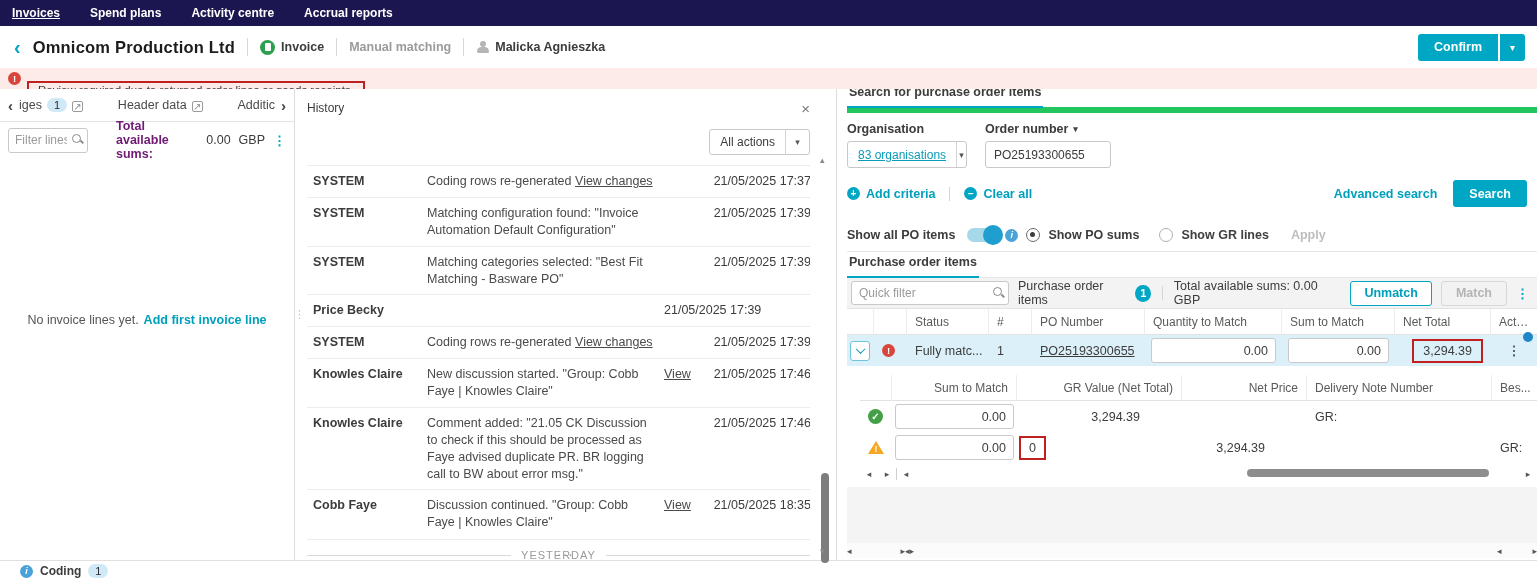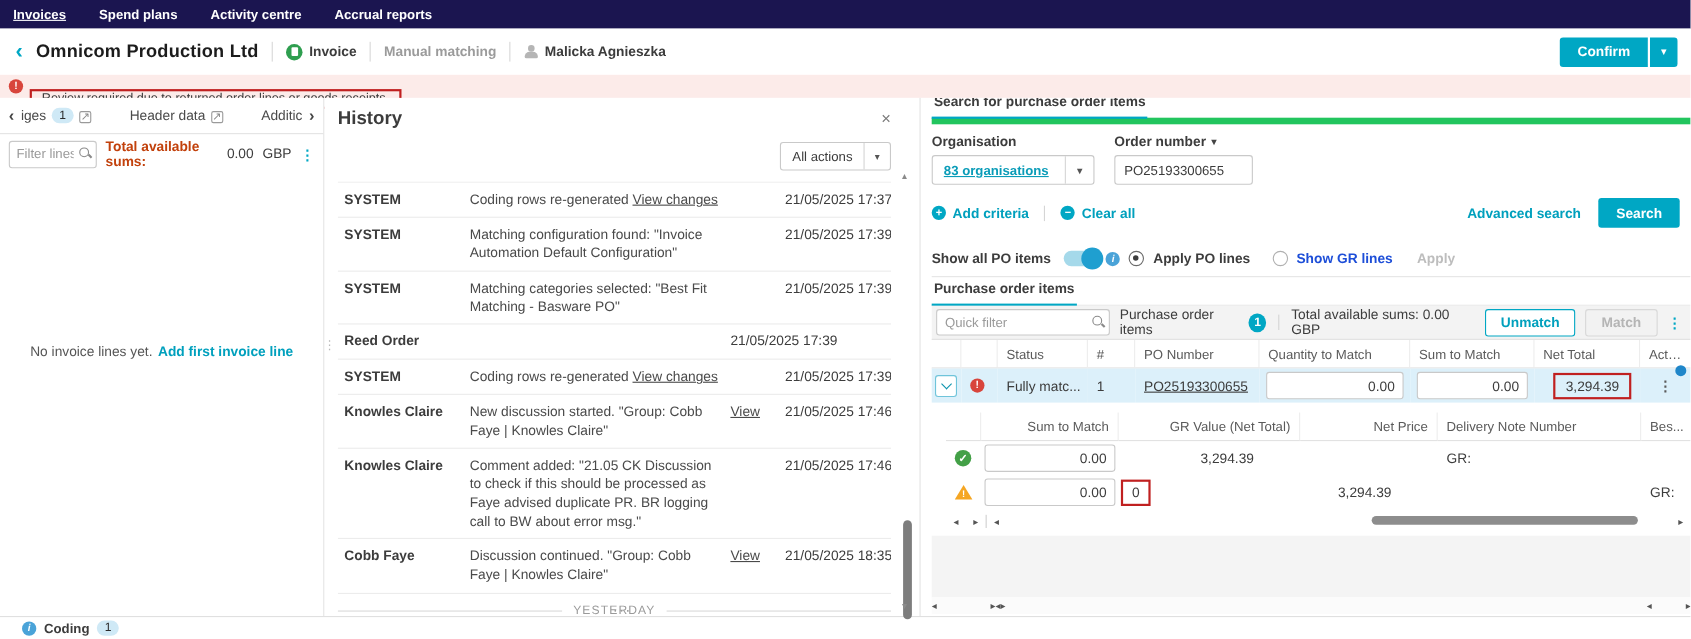--- a/index.html
+++ b/index.html
@@ -48,30 +48,30 @@
   .pill-badge { background:#cfe9f6; color:#2b2b2b; border-radius:9px; padding:1px 7px; font-size:11px; }
   .ext-icon { color:#8a8a8a; font-size:10px; border:1px solid #9a9a9a; border-radius:2px; width:11px; height:11px; display:inline-flex; align-items:center; justify-content:center; line-height:1; }
   .lp-tabs .grow { flex:1; }
   .lp-filter { height:36px; display:flex; align-items:center; padding:0 8px; gap:8px; }
   .filter-input-wrap { position:relative; }
   .filter-input-wrap input { width:80px; height:25px; border:1px solid #c9c9c9; border-radius:3px; padding:0 20px 0 6px; font-size:12px; color:#555; font-family:inherit; }
   .filter-input-wrap input::placeholder { color:#9a9a9a; }
   .search-glyph { position:absolute; right:5px; top:6px; width:11px; height:11px; }
   .search-glyph::before { content:""; position:absolute; left:0; top:0; width:7px; height:7px; border:1.5px solid #8a8a8a; border-radius:50%; }
   .search-glyph::after { content:""; position:absolute; left:7.5px; top:7.5px; width:4px; height:1.5px; background:#8a8a8a; transform:rotate(45deg); }
-  .sums-label { font-weight:bold; color:#c2410c; font-size:12.5px; }
+  .sums-label { font-weight:bold; color:#701a75; font-size:12.5px;margin-left:20px; }
   .sums-val { color:#3c3c3c; font-size:12.5px; }
   .kebab { color:#00a7c4; font-weight:bold; font-size:13px; cursor:pointer; letter-spacing:0; }
   .lp-empty { flex:1; display:flex; align-items:flex-start; justify-content:center; padding-top:155px; gap:5px; font-size:12.5px; color:#555; }
   .teal-link { color:#00a0bd; font-weight:bold; text-decoration:none; cursor:pointer; }
 
   
   .history-panel { width:542px; flex:none; border-right:1px solid #ddd; background:#fff; position:relative; display:flex; flex-direction:column; padding:0 26px 0 12px; }
   .hp-header { height:30px; display:flex; align-items:center; justify-content:space-between; margin-top:4px; }
-  .hp-title { font-weight:bold; font-size:17px; color:#3c3c3c; }
+  .hp-title { font-weight:normal; font-size:12px; color:#3c3c3c; }
   .hp-close { color:#7a7a7a; font-size:15px; cursor:pointer; line-height:1; }
   .hp-filter-row { display:flex; justify-content:flex-end; margin:6px 0 10px 0; }
   .select-box { display:flex; align-items:center; border:1px solid #c9c9c9; border-radius:3px; height:26px; background:#fff; cursor:pointer;justify-content:center; }
   .select-box .sel-text { padding:0 10px; font-size:12px; color:#3c3c3c; }
   .select-box .sel-caret { border-left:1px solid #d5d5d5; width:24px; align-self:stretch; display:flex; align-items:center; justify-content:center; color:#555; font-size:9px; }
   .hp-list { overflow:hidden; flex:1; }
   .h-row { display:grid; grid-template-columns:120px 237px 42px 105px; padding:7px 0; border-top:1px solid #ececec; font-size:12.5px; line-height:1.35; }
   .h-name { font-weight:bold; color:#3c3c3c; padding-left:6px; }
   .h-text { color:#4a4a4a; padding-right:6px; }
   .h-ilink { text-decoration:underline; color:#4a4a4a; cursor:pointer; }
@@ -85,41 +85,41 @@
   .splitter-dots { position:absolute; left:-1px; top:222px; color:#b9b9b9; font-size:11px; line-height:.6; }
   .resize-handle { position:absolute; bottom:-2px; left:50%; transform:translateX(-50%); color:#9a9a9a; font-size:14px; letter-spacing:1px; }
 
   
   .right-panel { flex:1; min-width:0; display:flex; flex-direction:column; background:#fff; padding-left:10px; position:relative; overflow:hidden; }
   .rp-tabrow { height:24px; border-bottom:6px solid #22c55e; display:flex; align-items:flex-end; flex:none; }
   .rp-tab { font-size:12.5px; font-weight:bold; color:#3c3c3c; padding:0 2px 7px 2px; border-bottom:2px solid #00a7c4; margin-bottom:-1px; white-space:nowrap; cursor:pointer; }
   .sp-form { display:flex; gap:18px; margin-top:9px; flex:none; }
   .form-col .form-label { font-weight:bold; font-size:12.5px; color:#3c3c3c; margin-bottom:5px; display:flex; align-items:center; gap:5px; }
   .caret-sm { font-size:9px; color:#444; }
-  .combo { display:flex; align-items:center; border:1px solid #c9c9c9; border-radius:3px; height:27px; width:148px; background:#fff;font-weight:bold; }
+  .combo { display:flex; align-items:center; border:1px solid #c9c9c9; border-radius:3px; height:27px; width:120px; background:#fff; }
   .combo .combo-link { flex:1; padding:0 10px; font-size:12px; color:#0a9cb8; text-decoration:underline; cursor:pointer; white-space:nowrap; }
   .combo .sel-caret { border-left:1px solid #d5d5d5; width:26px; align-self:stretch; display:flex; align-items:center; justify-content:center; color:#555; font-size:9px; cursor:pointer; }
   .text-input { width:126px; height:27px; border:1px solid #c9c9c9; border-radius:3px; padding:0 8px; font-size:12px; color:#3c3c3c; font-family:inherit; }
   .sp-criteria { display:flex; align-items:center; margin-top:12px; flex:none; padding-right:10px; }
   .crit-link { display:flex; align-items:center; gap:6px; color:#00a0bd; font-weight:bold; font-size:12.5px; cursor:pointer; }
   .circle-icon { width:13px; height:13px; border-radius:50%; background:#00a7c4; color:#fff; display:inline-flex; align-items:center; justify-content:center; font-size:10px; font-weight:bold; line-height:1; }
   .vdiv { width:1px; height:14px; background:#d5d5d5; margin:0 14px; }
   .sp-criteria .grow { flex:1; }
   .adv-link { color:#00a0bd; font-weight:bold; font-size:12.5px; margin-right:16px; cursor:pointer; }
   .btn-search { background:#00a7c4; color:#fff; font-weight:bold; font-size:12.5px; border:none; border-radius:3px; height:27px; padding:0 16px; cursor:pointer; font-family:inherit; }
   .sp-toggle-row { display:flex; align-items:center; margin-top:12px; height:33px; border-bottom:1px solid #e5e5e5; gap:8px; flex:none; }
   .toggle-label { font-weight:bold; font-size:12.5px; color:#3c3c3c; margin-right:4px; }
   .toggle { width:34px; height:14px; background:#a5d9ea; border-radius:7px; position:relative; cursor:pointer; }
   .toggle .knob { position:absolute; right:-2px; top:-3px; width:20px; height:20px; border-radius:50%; background:#1f9fd0; }
   .info-icon { width:13px; height:13px; border-radius:50%; background:#4aa3d8; color:#fff; font-size:9px; font-weight:bold; font-style:italic; display:inline-flex; align-items:center; justify-content:center; margin-left:-4px; }
   .radio { width:14px; height:14px; border-radius:50%; border:1.5px solid #6a6a6a; position:relative; display:inline-block; cursor:pointer; background:#fff; }
   .radio.checked::after { content:""; position:absolute; left:3px; top:3px; width:5px; height:5px; border-radius:50%; background:#3c3c3c; }
   .radio.unchecked { border-color:#b0b0b0; }
   .radio-label { font-weight:bold; font-size:12.5px; color:#3c3c3c; margin-right:12px; cursor:pointer; }
-  .radio-label.muted { color:#1d4ed8; }
+  .radio-label.muted { color:#404040; }
   .apply-disabled { color:#bdbdbd; font-weight:bold; font-size:12.5px; margin-left:2px; }
   .po-tabrow { height:26px; border-bottom:1px solid #e8e8e8; display:flex; align-items:flex-end; flex:none; }
   .po-toolbar { height:31px; background:#f3f3f3; border-bottom:1px solid #e2e2e2; display:flex; align-items:center; gap:9px; padding:0 8px 0 4px; flex:none; }
   .qf-wrap { position:relative; }
   .qf-wrap input { width:158px; height:24px; border:1px solid #c9c9c9; border-radius:3px; padding:0 22px 0 7px; font-size:12px; font-family:inherit; background:#fff; color:#555; }
   .qf-wrap input::placeholder { color:#9a9a9a; }
   .count-label { font-size:12.5px; color:#3c3c3c; }
   .count-badge { width:17px; height:17px; border-radius:50%; background:#00a7c4; color:#fff; font-size:11px; font-weight:bold; display:inline-flex; align-items:center; justify-content:center; }
   .po-toolbar .grow { flex:1; }
   .btn-unmatch { background:#fff; border:1.5px solid #00a7c4; color:#00a0bd; font-weight:bold; font-size:12.5px; border-radius:3px; height:25px; padding:0 13px; cursor:pointer; font-family:inherit; }
@@ -276,21 +276,21 @@
           </div>
 
           <div class="h-row">
             <div class="h-name">SYSTEM</div>
             <div class="h-text"><span>Matching categories selected: "Best Fit Matching - Basware PO"</span> </div>
             <div class="h-view"></div>
             <div class="h-date">21/05/2025 17:39</div>
           </div>
 
           <div class="h-row">
-            <div class="h-name">Reed Order</div>
+            <div class="h-name">Price Becky</div>
             <div class="h-view"></div>
             <div class="h-date">21/05/2025 17:39</div>
           </div>
 
           <div class="h-row">
             <div class="h-name">SYSTEM</div>
             <div class="h-text"><span>Coding rows re-generated</span> <span class="h-ilink">View changes</span></div>
             <div class="h-view"></div>
             <div class="h-date">21/05/2025 17:39</div>
           </div>
@@ -367,21 +367,21 @@
         <span class="adv-link">Advanced search</span>
         <button class="btn-search">Search</button>
       </div>
       <div class="sp-toggle-row">
         <span class="toggle-label">Show all PO items</span>
         <span class="toggle">
             <span class="knob"></span>
           </span>
         <span class="info-icon">i</span>
         <span class="radio checked"></span>
-        <span class="radio-label">Apply PO lines</span>
+        <span class="radio-label">Show PO sums</span>
         <span class="radio unchecked"></span>
         <span class="radio-label muted">Show GR lines</span>
         <span class="apply-disabled">Apply</span>
       </div>
       <div class="po-tabrow">
         <span class="rp-tab">Purchase order items</span>
       </div>
       <div class="po-toolbar">
         <span class="qf-wrap">
           <input placeholder="Quick filter" style="">

